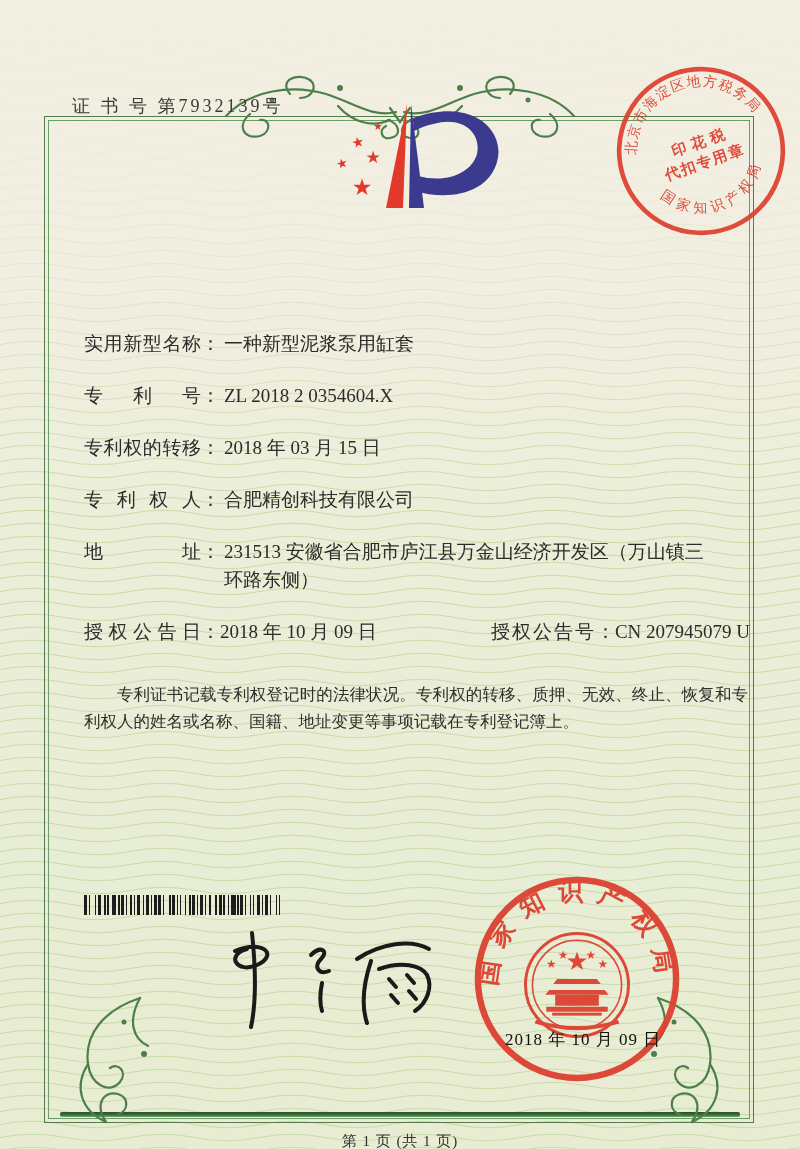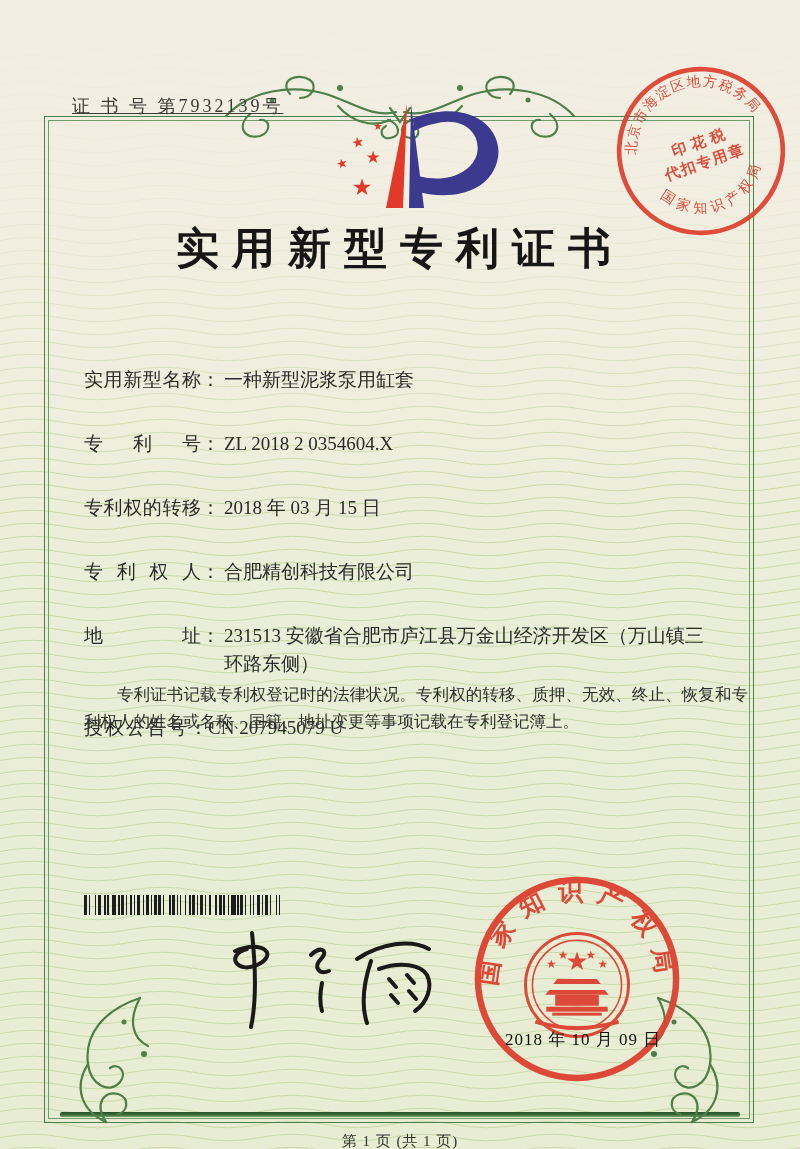--- a/index.html
+++ b/index.html
@@ -10,27 +10,27 @@
   .wave-fade{position:absolute;left:0;top:0;width:800px;height:500px;z-index:1;
         background:linear-gradient(180deg,rgba(242,239,226,.95) 0%,rgba(242,239,226,.8) 40%,rgba(242,239,226,0) 100%);}
   .frame{position:absolute;left:44px;right:46px;top:116px;bottom:26px;border:1.5px solid #4f7d4b;z-index:2;}
   .frame::before{content:"";position:absolute;left:3px;right:3px;top:3px;bottom:3px;border:1px solid #6f9a69;}
   .bottom-rule{position:absolute;left:60px;right:60px;top:1112px;height:5px;z-index:3;
         background:linear-gradient(180deg,#24502a 0%,#3f6f3c 60%,#77a56b 100%);border-radius:2px;}
   .ornament-top{position:absolute;left:220px;top:70px;z-index:3;}
   .corner{position:absolute;z-index:3;}
   .corner.bl{left:48px;top:992px;}
   .corner.br{right:50px;top:992px;}
-  .cert-no{position:absolute;left:72px;top:94px;font-size:18px;letter-spacing:3px;color:#3b3b38;z-index:5;text-decoration:underline;}
+  .cert-no{position:absolute;left:72px;top:94px;font-size:18px;letter-spacing:3px;color:#3b3b38;z-index:5;}
   .logo{position:absolute;left:300px;top:100px;z-index:5;}
   .seal-tax{position:absolute;left:608px;top:58px;z-index:6;transform:rotate(-19deg);opacity:.93;}
   .title{position:absolute;left:0;top:220px;width:100%;text-align:center;font-size:43px;font-weight:bold;
         letter-spacing:13px;color:#161614;z-index:5;}
   .fields{position:absolute;left:84px;top:330px;width:670px;z-index:5;font-size:19px;color:#2b2b28;}
-  .frow{margin-bottom:24px;line-height:28px;margin-top:36px;}
+  .frow{margin-bottom:24px;line-height:28px;}
   .flabel{display:inline-block;width:117px;text-align:justify;text-align-last:justify;vertical-align:top;}
   .fcolon{vertical-align:top;}
   .fvalue{display:inline-block;width:488px;vertical-align:top;margin-left:4px;}
   .frow-grant{display:flex;justify-content:space-between;width:666px;}
   .gpair .glabel{letter-spacing:2px;}
   .paras{position:absolute;left:84px;top:682px;width:664px;z-index:5;font-size:16.5px;line-height:26.5px;
         color:#2e2e2a;text-align:justify;}
   .paras p{margin:0;text-indent:2em;}
   .barcode{position:absolute;left:84px;top:895px;width:220px;height:20px;z-index:5;display:flex;align-items:stretch;}
   .barcode div{height:100%;}
@@ -123,39 +123,39 @@
     <text font-size="15" fill="#dd4130" letter-spacing="1.5">
       <textPath href="#taxTop" startOffset="50%" text-anchor="middle">北京市海淀区地方税务局</textPath>
     </text>
     <text font-size="15" fill="#dd4130" letter-spacing="5">
       <textPath href="#taxBot" startOffset="50%" text-anchor="middle">国家知识产权局</textPath>
     </text>
     <text x="100" y="96" font-size="16" fill="#dd4130" text-anchor="middle" font-weight="bold">印 花 税</text>
     <text x="100" y="118" font-size="16" fill="#dd4130" text-anchor="middle" font-weight="bold" letter-spacing="2">代扣专用章</text>
   </svg>
 
-  <div class="title">实用新型专利证书</div>
 
   <div class="fields">
     <div class="frow">
       <span class="flabel">实用新型名称</span><span class="fcolon">：</span><span class="fvalue">一种新型泥浆泵用缸套</span>
     </div>
     <div class="frow">
       <span class="flabel">专利号</span><span class="fcolon">：</span><span class="fvalue">ZL 2018 2 0354604.X</span>
     </div>
     <div class="frow">
       <span class="flabel">专利权的转移</span><span class="fcolon">：</span><span class="fvalue">2018 年 03 月 15 日</span>
     </div>
     <div class="frow">
       <span class="flabel">专利权人</span><span class="fcolon">：</span><span class="fvalue">合肥精创科技有限公司</span>
     </div>
     <div class="frow">
       <span class="flabel">地址</span><span class="fcolon">：</span><span class="fvalue">231513 安徽省合肥市庐江县万金山经济开发区（万山镇三环路东侧）</span>
     </div>
     <div class="frow frow-grant">
+      <span class="gpair"><span class="flabel">授权公告日</span><span class="fcolon">：</span><span>2018 年 10 月 09 日</span></span>
       <span class="gpair"><span class="glabel">授权公告号</span><span>：</span><span>CN 207945079 U</span></span>
     </div>
   </div>
 
   <div class="paras">
     <p>专利证书记载专利权登记时的法律状况。专利权的转移、质押、无效、终止、恢复和专利权人的姓名或名称、国籍、地址变更等事项记载在专利登记簿上。</p>
   </div>
 
   <div class="barcode" id="barcode">
       <div class="bar" style="width: 3.1px;"></div>

